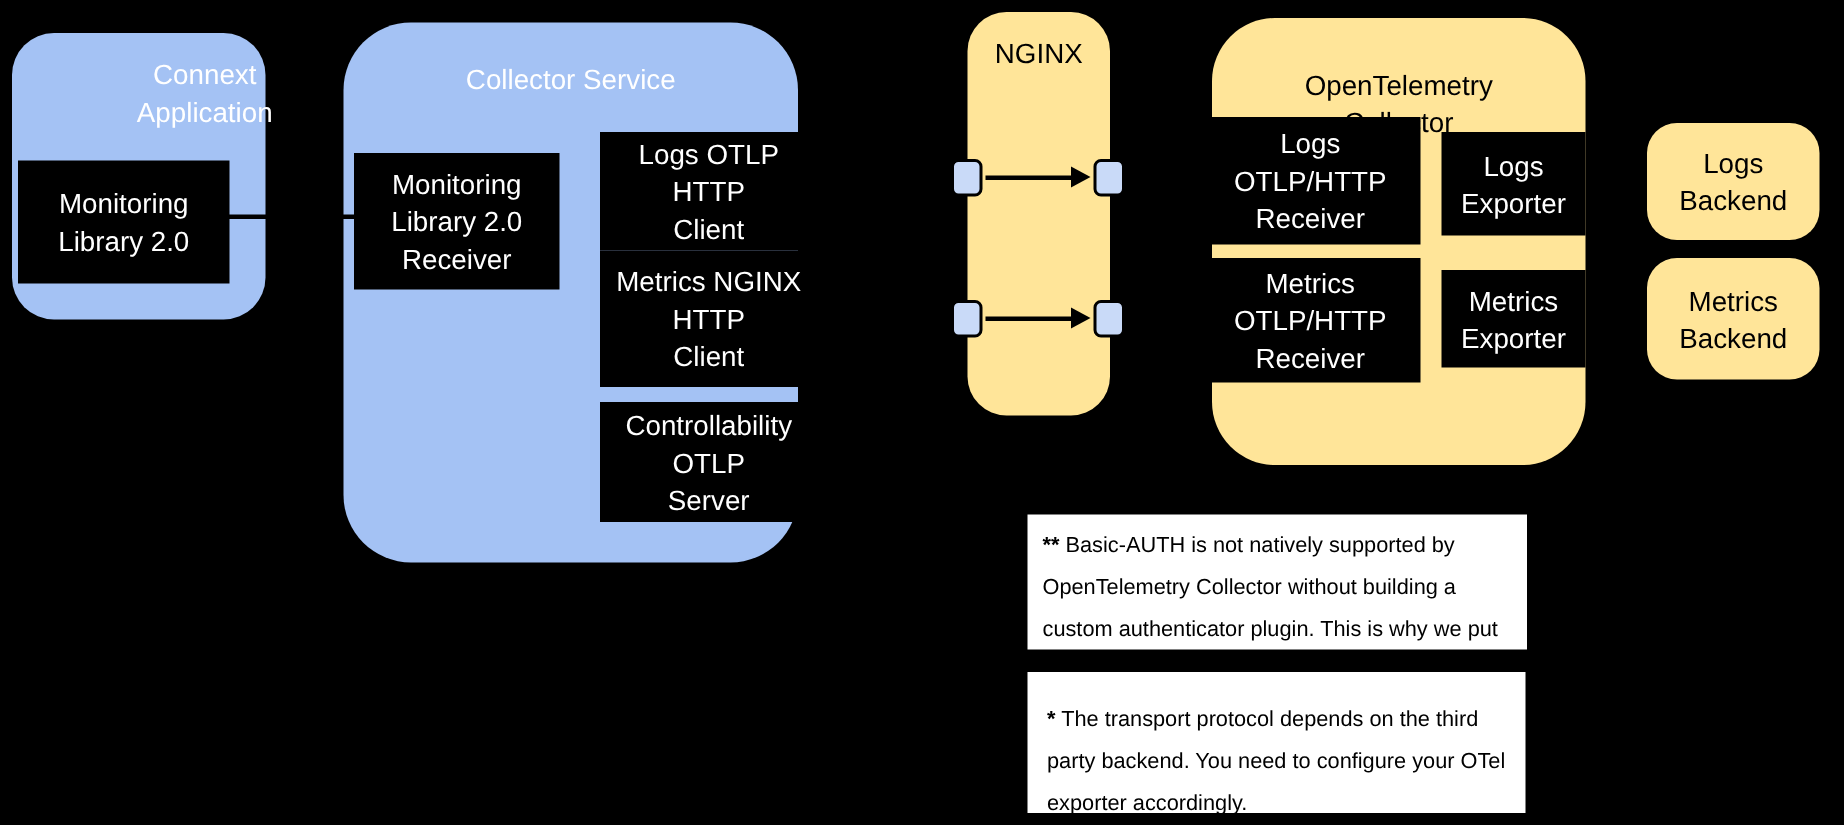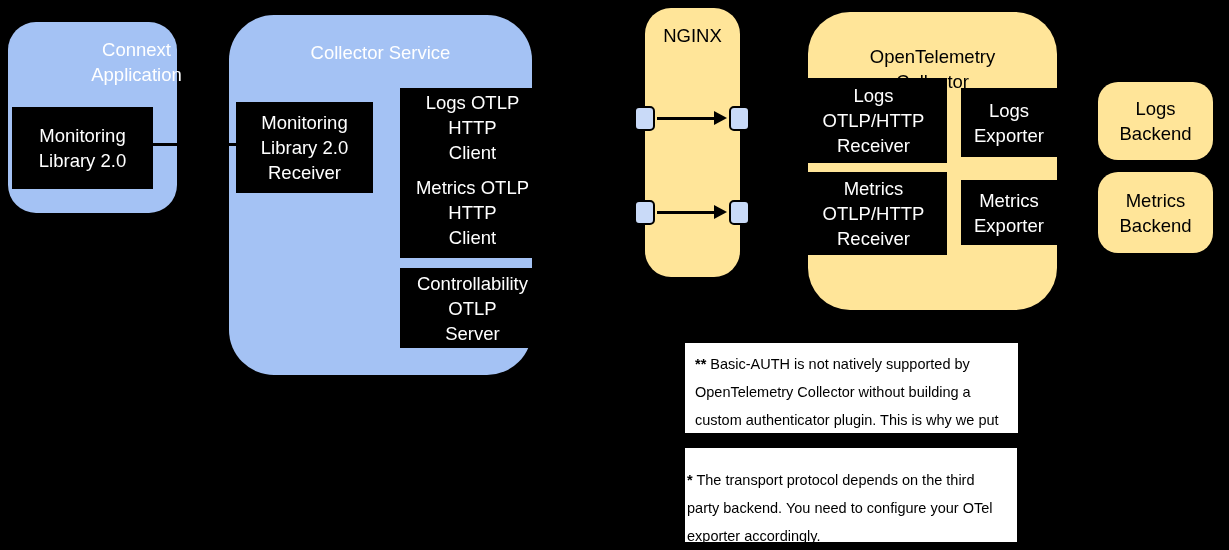--- a/index.html
+++ b/index.html
@@ -65,21 +65,21 @@
 
   <div class="bbox" style="left:12px;top:107px;width:141px;height:82px;">Monitoring
 Library 2.0</div>
 
   <div class="bbox" style="left:236px;top:102px;width:137px;height:91px;">Monitoring
 Library 2.0
 Receiver</div>
   <div class="bbox" style="left:400px;top:78px;width:145px;height:79px;margin-top:10px;">Logs OTLP
 HTTP
 Client</div>
-  <div class="bbox" style="left:400px;top:167px;width:145px;height:91px;">Metrics OTLP
+  <div class="bbox" style="left:400px;top:167px;width:145px;height:91px;">Metrics NGINX
 HTTP
 Client</div>
   <div class="bbox" style="left:400px;top:268px;width:145px;height:80px;">Controllability
 OTLP
 Server</div>
 
   <div class="bbox" style="left:800px;top:78px;width:147px;height:85px;">Logs
 OTLP/HTTP
 Receiver</div>
   <div class="bbox" style="left:961px;top:88px;width:96px;height:69px;">Logs
@@ -98,17 +98,17 @@
   <div class="port" style="left:634px;top:106px;"></div>
   <div class="port" style="left:729px;top:106px;"></div>
   <div class="port" style="left:634px;top:200px;"></div>
   <div class="port" style="left:729px;top:200px;"></div>
 
   <div class="note" style="left:685px;top:343px;width:333px;height:90px;padding:7px 10px;"><b>**</b><span> Basic-AUTH is not natively supported by
 OpenTelemetry Collector without building a
 custom authenticator plugin. This is why we put
 the service behind NGINX</span></div>
 
-  <div class="note" style="left:685px;top:448px;width:332px;height:94px;padding:18px 10px 15px 2px;"><b>*</b><span> The transport protocol depends on the third
+  <div class="note" style="left:685px;top:448px;width:332px;height:94px;padding:18px 10px 15px 13px;"><b>*</b><span> The transport protocol depends on the third
 party backend. You need to configure your OTel
 exporter accordingly.</span></div>
 
 </div>
 
 </body></html>

